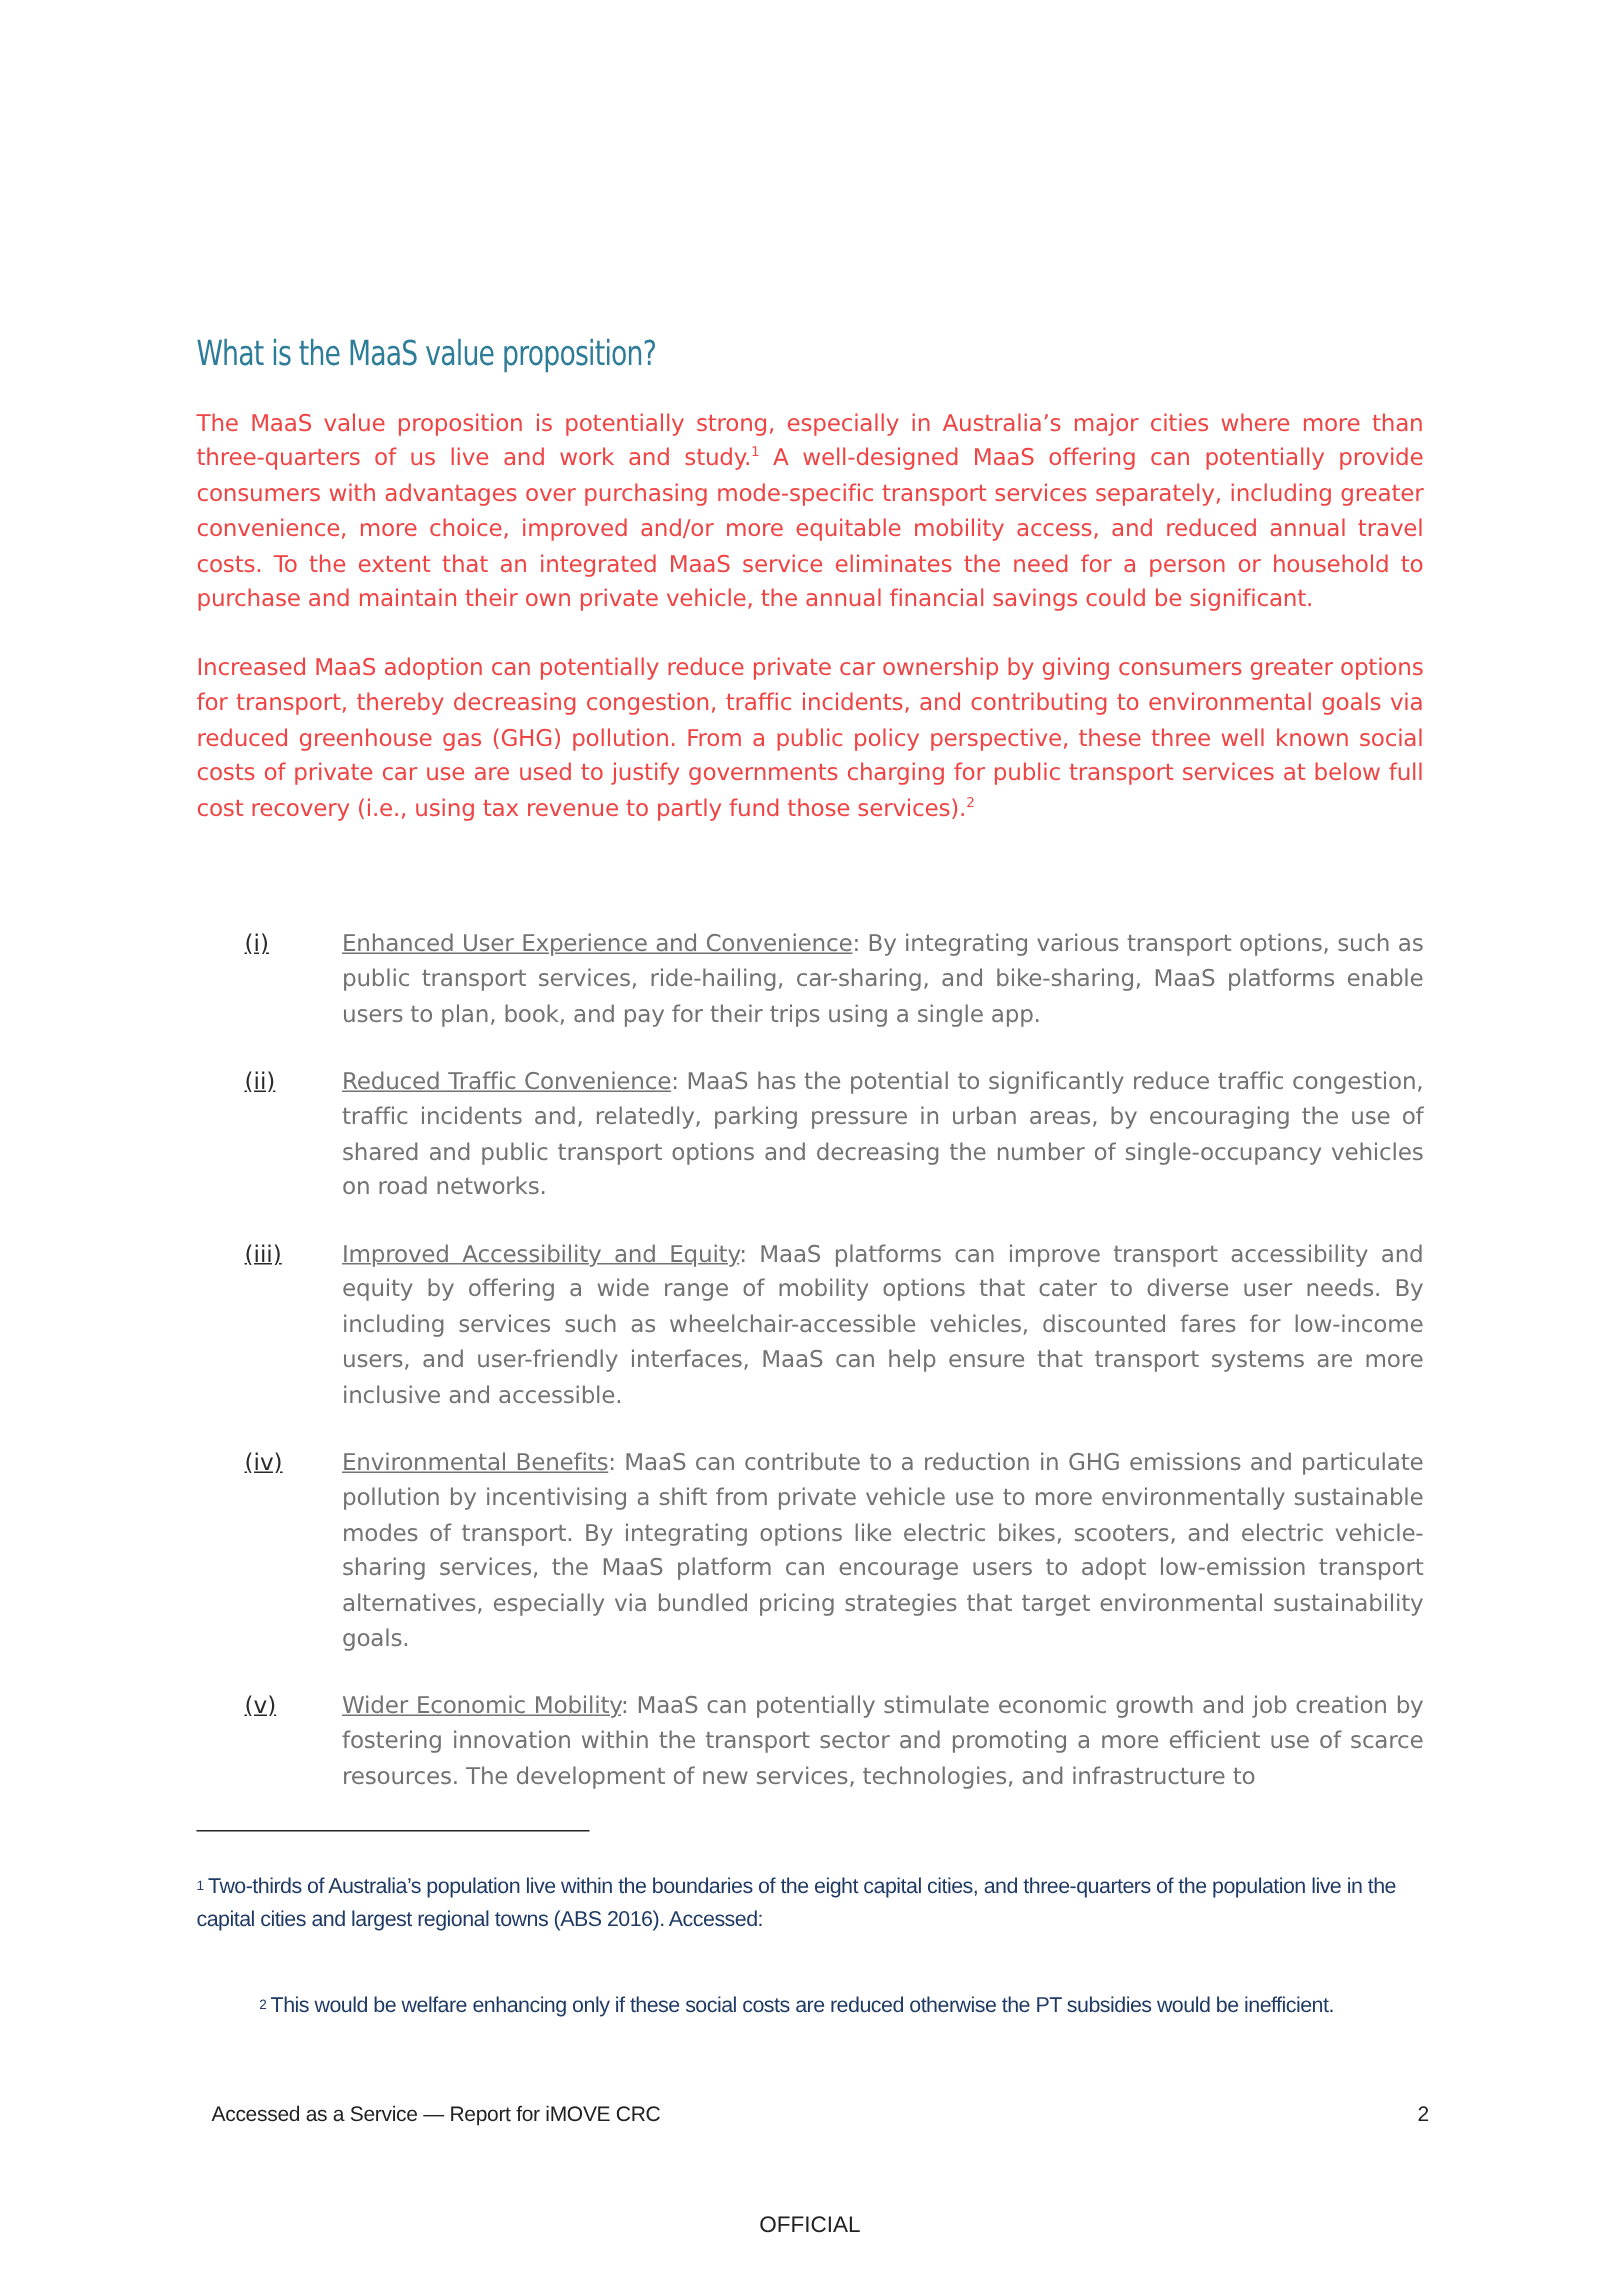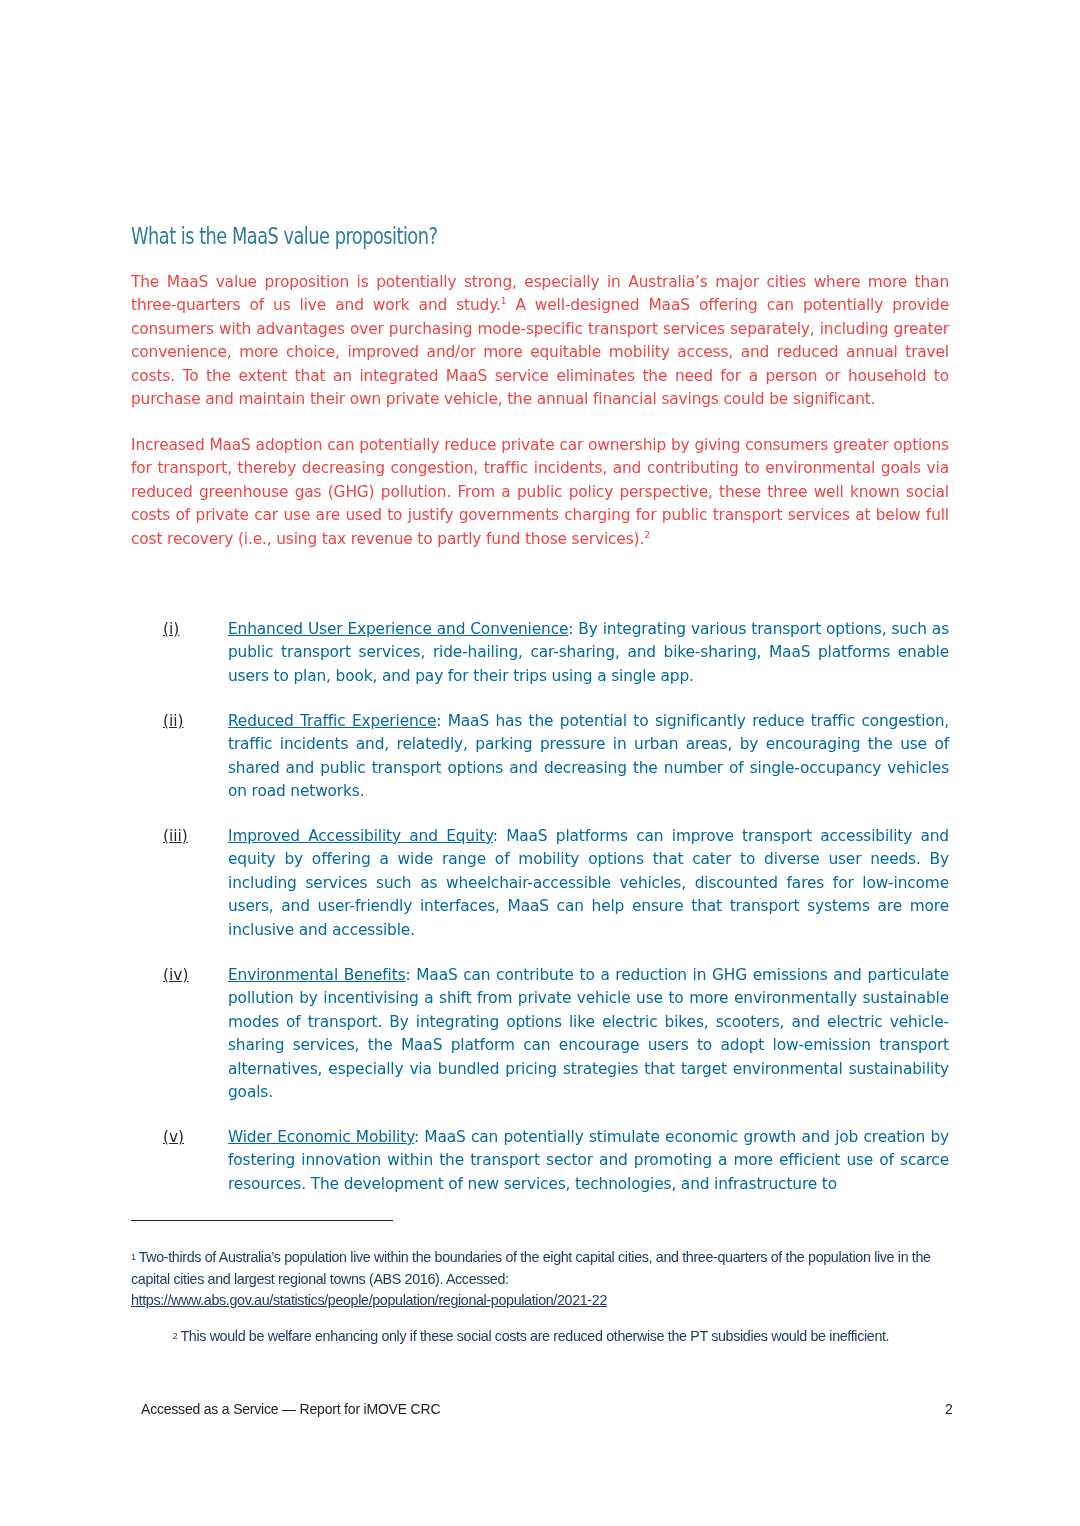--- a/index.html
+++ b/index.html
@@ -20,21 +20,21 @@
   sup { font-size: 9px; line-height: 0; vertical-align: 6px; }
   .item {
     position: absolute; left: 131px; width: 818px;
   }
   .item .num {
     position: absolute; left: 32px; top: 0; font-size: 15.4px; line-height: 23.4px;
     text-decoration: underline; color: #2a2a2a;
   }
   .item .body {
     position: absolute; left: 97px; width: 721px; top: 0;
-    font-size: 15.4px; line-height: 23.4px; text-align: justify; color: #0369a1; letter-spacing: -0.15px;
+    font-size: 15.4px; line-height: 23.4px; text-align: justify; color: #737373; letter-spacing: -0.15px;
   }
   .item .title { text-decoration: underline; }
   .rule { position: absolute; left: 131px; top: 1207px; width: 262px; height: 1px; background: #222; }
   .fn {
     position: absolute; left: 131px; width: 800px;
     font-family: "Liberation Sans", sans-serif; font-size: 14.3px; line-height: 21.5px;
     color: #1f3a64; letter-spacing: -0.35px;
   }
   .fn .mark { font-size: 9px; vertical-align: 2px; margin-right: 3px; }
   .fn a { color: #1f3a64; text-decoration: underline; }
@@ -63,21 +63,21 @@
   <p class="para" style="top:421px;"><span>Increased MaaS adoption can potentially reduce private car ownership by giving consumers greater options for transport, thereby decreasing congestion, traffic incidents, and contributing to environmental goals via reduced greenhouse gas (GHG) pollution. From a public policy perspective, these three well known social costs of private car use are used to justify governments charging for public transport services at below full cost recovery (i.e., using tax revenue to partly fund those services).</span><sup>2</sup></p>
 
 
   <div class="item" style="top:605px;">
     <span class="num">(i)</span>
     <div class="body"><span class="title">Enhanced User Experience and Convenience</span><span>: By integrating various transport options, such as public transport services, ride-hailing, car-sharing, and bike-sharing, MaaS platforms enable users to plan, book, and pay for their trips using a single app.</span></div>
   </div>
 
   <div class="item" style="top:697px;">
     <span class="num">(ii)</span>
-    <div class="body"><span class="title">Reduced Traffic Experience</span><span>: MaaS has the potential to significantly reduce traffic congestion, traffic incidents and, relatedly, parking pressure in urban areas, by encouraging the use of shared and public transport options and decreasing the number of single-occupancy vehicles on road networks.</span></div>
+    <div class="body"><span class="title">Reduced Traffic Convenience</span><span>: MaaS has the potential to significantly reduce traffic congestion, traffic incidents and, relatedly, parking pressure in urban areas, by encouraging the use of shared and public transport options and decreasing the number of single-occupancy vehicles on road networks.</span></div>
   </div>
 
   <div class="item" style="top:812px;">
     <span class="num">(iii)</span>
     <div class="body"><span class="title">Improved Accessibility and Equity</span><span>: MaaS platforms can improve transport accessibility and equity by offering a wide range of mobility options that cater to diverse user needs. By including services such as wheelchair-accessible vehicles, discounted fares for low-income users, and user-friendly interfaces, MaaS can help ensure that transport systems are more inclusive and accessible.</span></div>
   </div>
 
   <div class="item" style="top:951px;">
     <span class="num">(iv)</span>
     <div class="body"><span class="title">Environmental Benefits</span><span>: MaaS can contribute to a reduction in GHG emissions and particulate pollution by incentivising a shift from private vehicle use to more environmentally sustainable modes of transport. By integrating options like electric bikes, scooters, and electric vehicle-sharing services, the MaaS platform can encourage users to adopt low-emission transport alternatives, especially via bundled pricing strategies that target environmental sustainability goals.</span></div>
@@ -85,23 +85,23 @@
 
   <div class="item" style="top:1113px;">
     <span class="num">(v)</span>
     <div class="body"><span class="title">Wider Economic Mobility</span><span>: MaaS can potentially stimulate economic growth and job creation by fostering innovation within the transport sector and promoting a more efficient use of scarce resources. The development of new services, technologies, and infrastructure to</span></div>
   </div>
 
   <div class="rule"></div>
 
   <div class="fn" style="top:1234px;">
     <span class="mark">1</span><span>Two-thirds of Australia’s population live within the boundaries of the eight capital cities, and three-quarters of the population live in the capital cities and largest regional towns (ABS 2016). Accessed:</span><br>
-    <a>https://www.abs.gov.au/statistics/people/population/regional-population/2021-22</a>
   </div>
 
   <div class="fn" style="top:1313px;text-align:center;">
     <span class="mark">2</span><span>This would be welfare enhancing only if these social costs are reduced otherwise the PT subsidies would be inefficient.</span>
   </div>
 
   <div class="footer-left">Accessed as a Service — Report for iMOVE CRC</div>
   <div class="footer-right">2</div>
 
+  <div class="classification">OFFICIAL</div>
 </div>
 
 </body></html>

